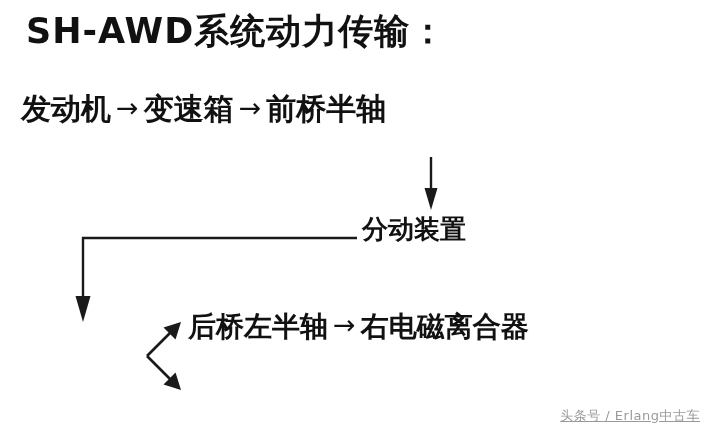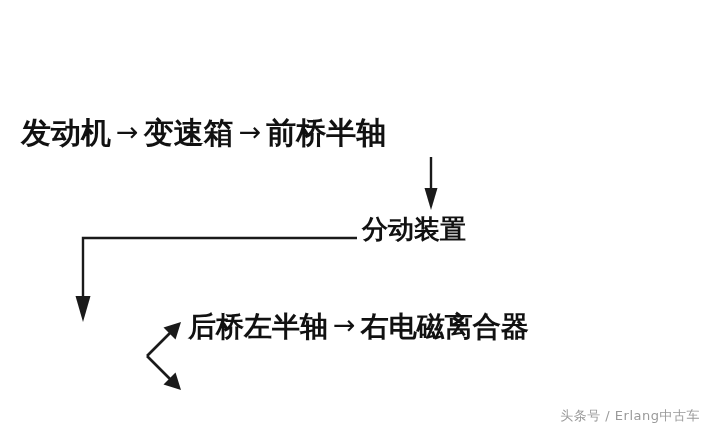--- a/index.html
+++ b/index.html
@@ -26,21 +26,21 @@
     letter-spacing: 0px;
   }
   #title {
     left: 26px;
     top: 14px;
     font-size: 35px;
     letter-spacing: 1px;
   }
   #row-engine {
     left: 21px;
-    top: 118px;
+    top: 94px;
     font-size: 30px;
   }
   #node-transfer {
     left: 362px;
     top: 216px;
     font-size: 26px;
   }
   #node-driveshaft {
     left: 25px;
     top: 323px;
@@ -72,27 +72,29 @@
   }
   #watermark {
     position: absolute;
     right: 6px;
     bottom: 5px;
     font-size: 13px;
     font-weight: normal;
     color: #9a9a9a;
     white-space: nowrap;
     letter-spacing: 0.5px;
+    text-decoration: underline;
   }
 </style>
 </head>
 <body>
 
 <div id="canvas">
 
+  <div class="txt" id="title">SH-AWD系统动力传输：</div>
 
   <div class="txt" id="row-engine">
     <span>发动机</span><span class="arrow-inline">→</span><span>变速箱</span><span class="arrow-inline">→</span><span>前桥半轴</span>
   </div>
 
   <div class="txt" id="node-transfer">分动装置</div>
 
 
   <div class="txt" id="row-left-clutch">
     <span>后桥左半轴</span><span class="arrow-inline">→</span><span>右电磁离合器</span>

